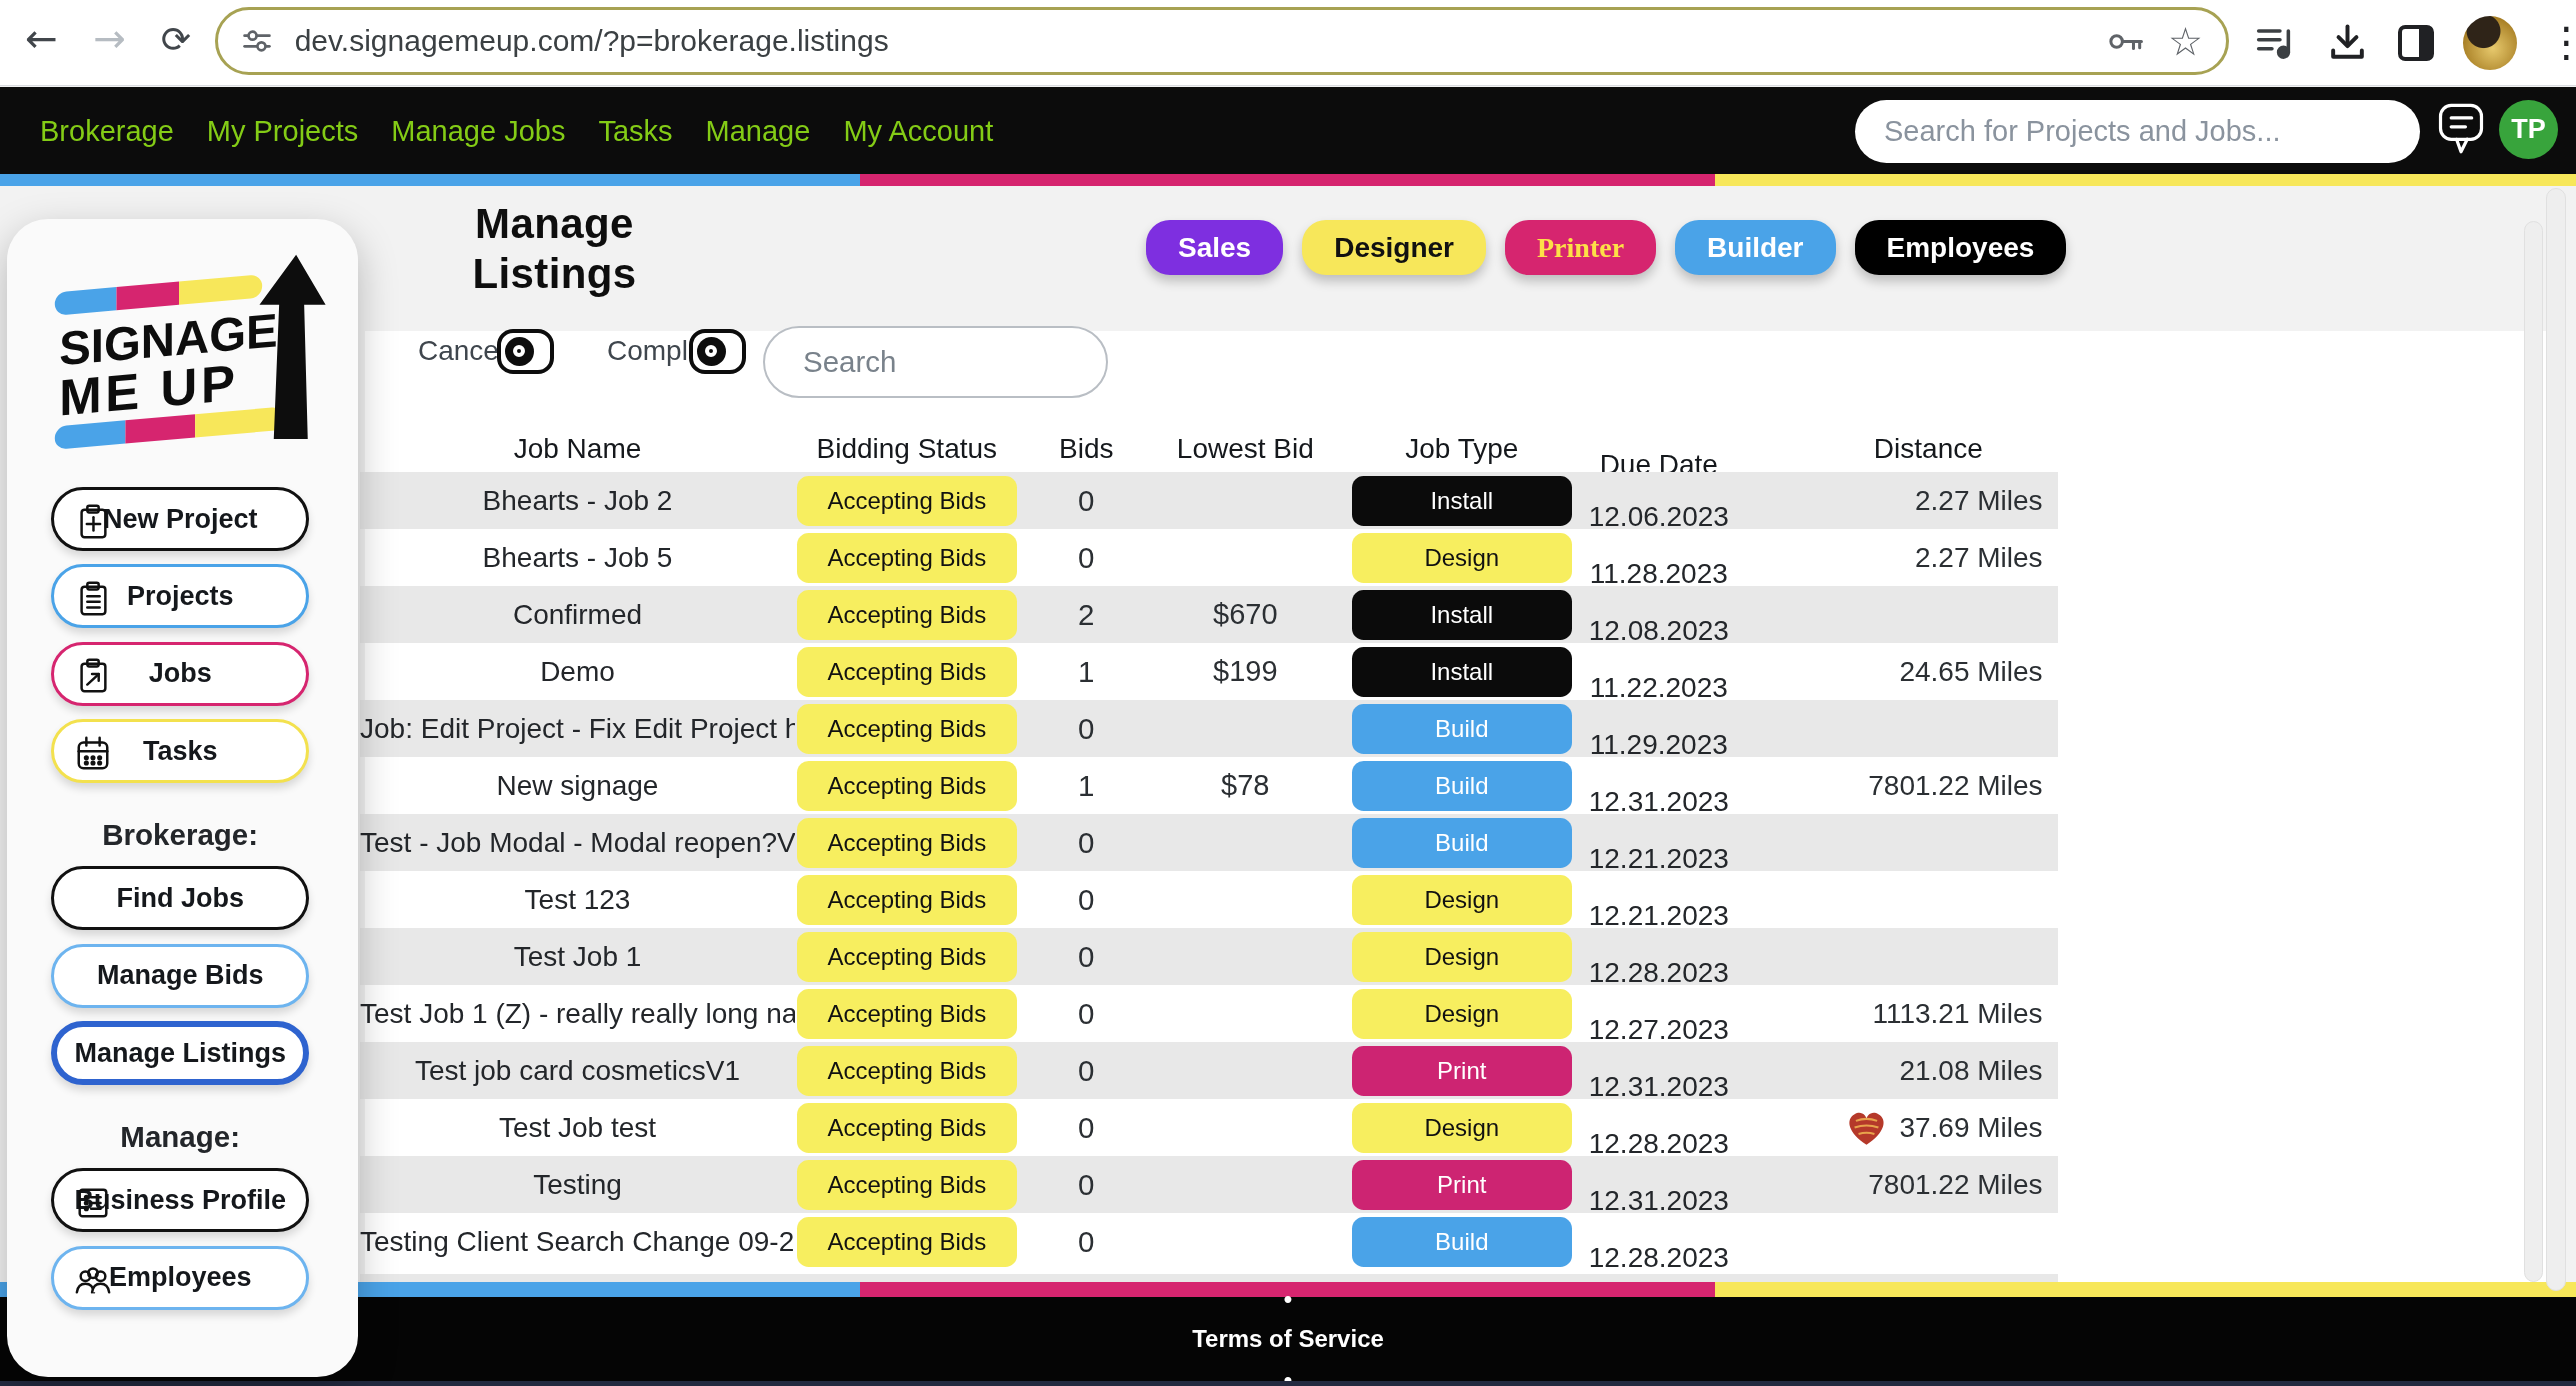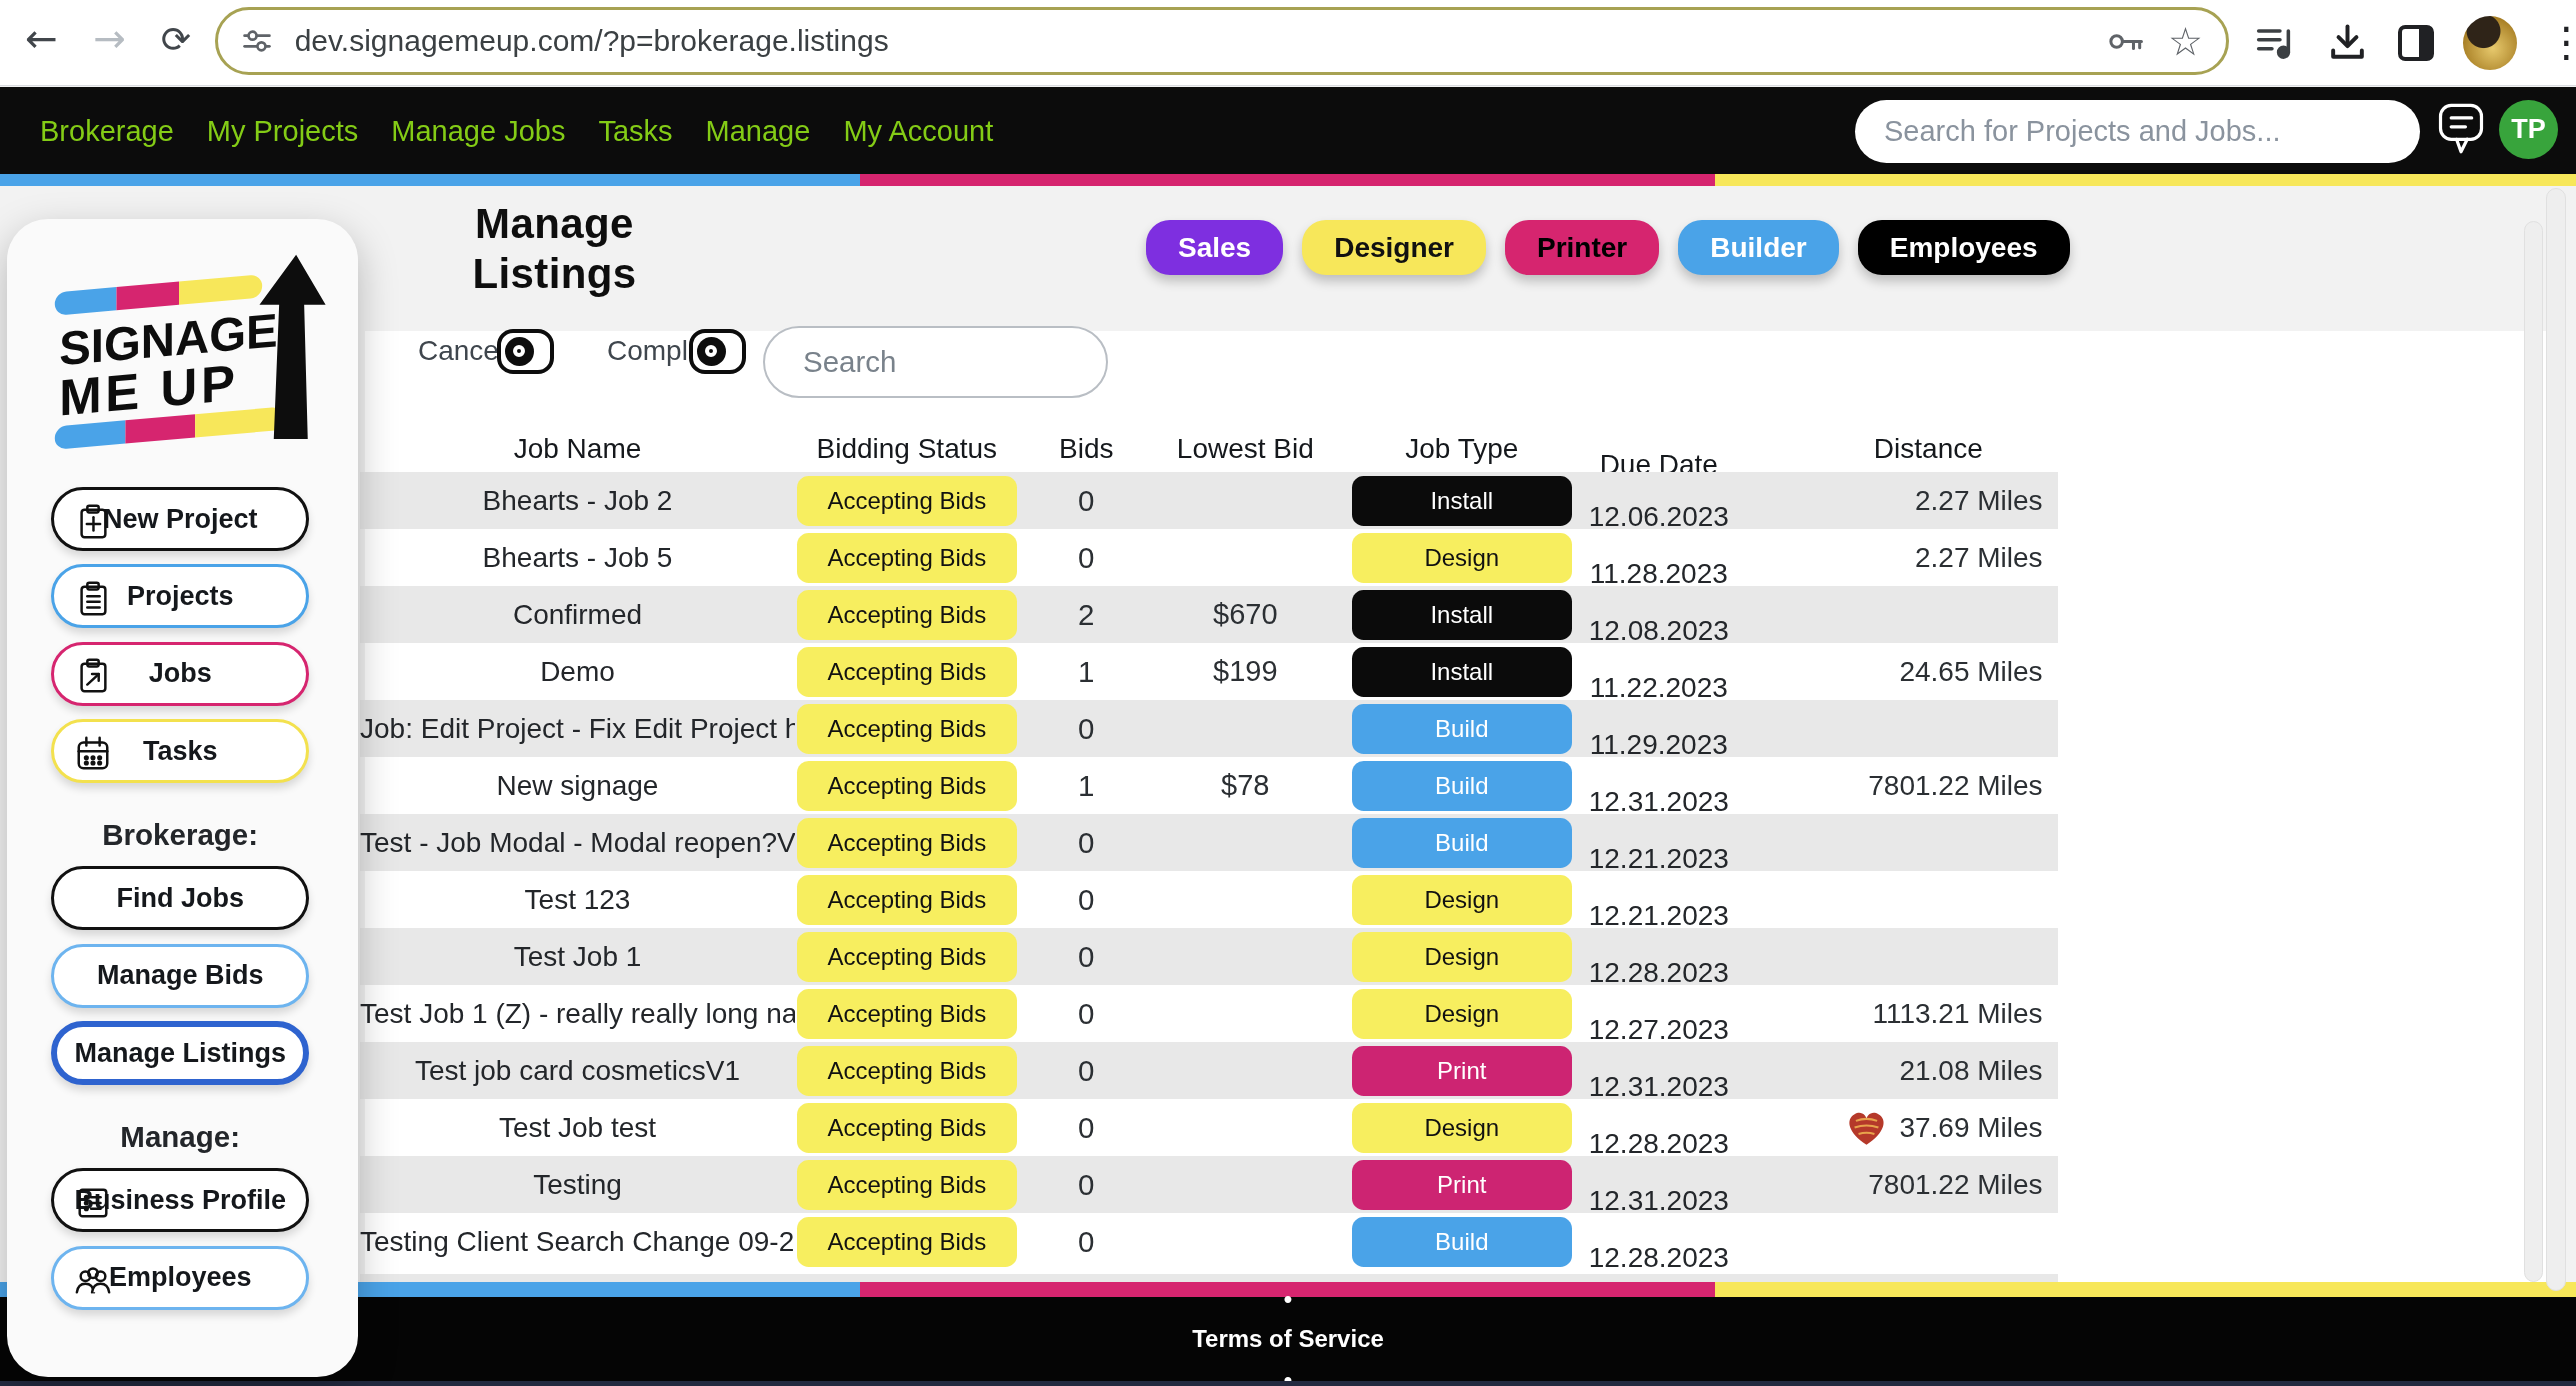--- a/index.html
+++ b/index.html
@@ -195,21 +195,21 @@
 <div class="content-card"></div>
 
 <div class="page-title">
   <div>Manage</div>
   <div>Listings</div>
 </div>
 
 <div class="roles" id="roles">
     <div class="role-btn" style="background: rgb(126, 47, 224); color: rgb(255, 255, 255);">Sales</div>
     <div class="role-btn" style="background: rgb(247, 231, 90); color: rgb(17, 17, 17);">Designer</div>
-    <div class="role-btn" style="background: rgb(214, 37, 111); color: #000000;">Printer</div>
+    <div class="role-btn" style="background: rgb(214, 37, 111); color: #fde047; font-family: Liberation Serif, serif;">Printer</div>
     <div class="role-btn" style="background: rgb(74, 163, 232); color: rgb(255, 255, 255);">Builder</div>
     <div class="role-btn" style="background: rgb(0, 0, 0); color: rgb(255, 255, 255);">Employees</div>
   </div>
 
 <span class="filter-label" style="left:373px;">Canceled</span>
 <span class="toggle" style="left:497px;">
     <span class="knob"></span>
   </span>
 <span class="filter-label" style="left:562px;">Complete</span>
 <span class="toggle" style="left:689px;">

